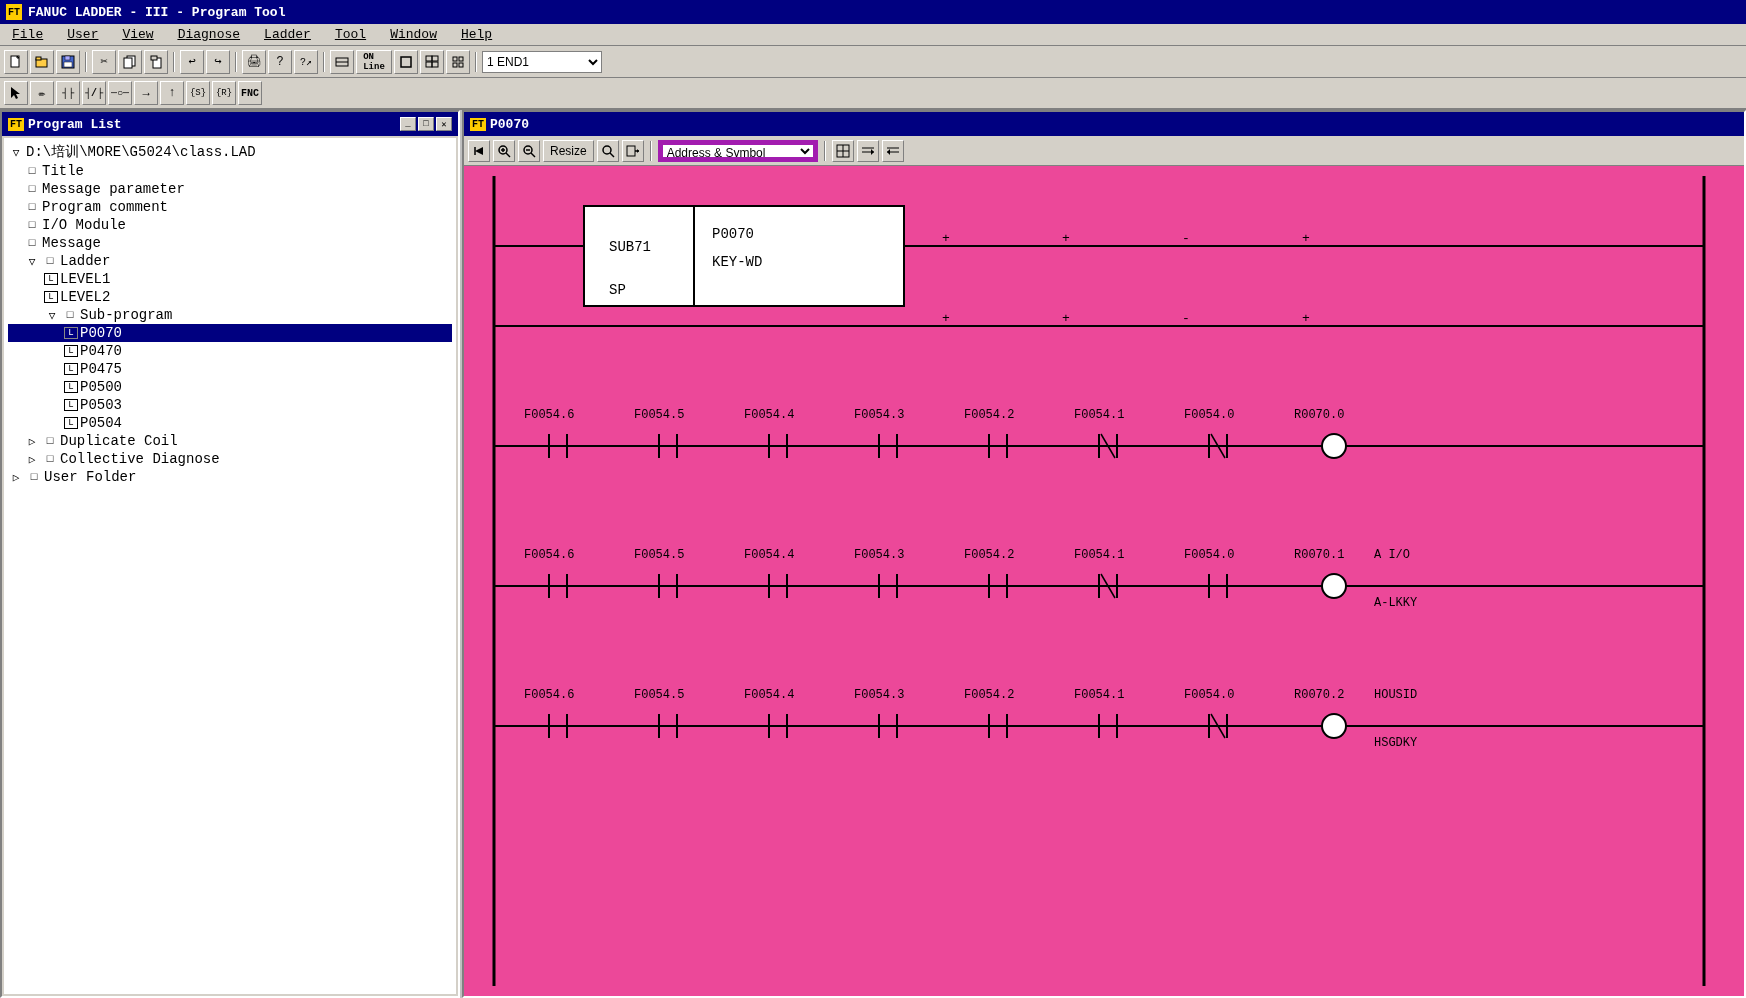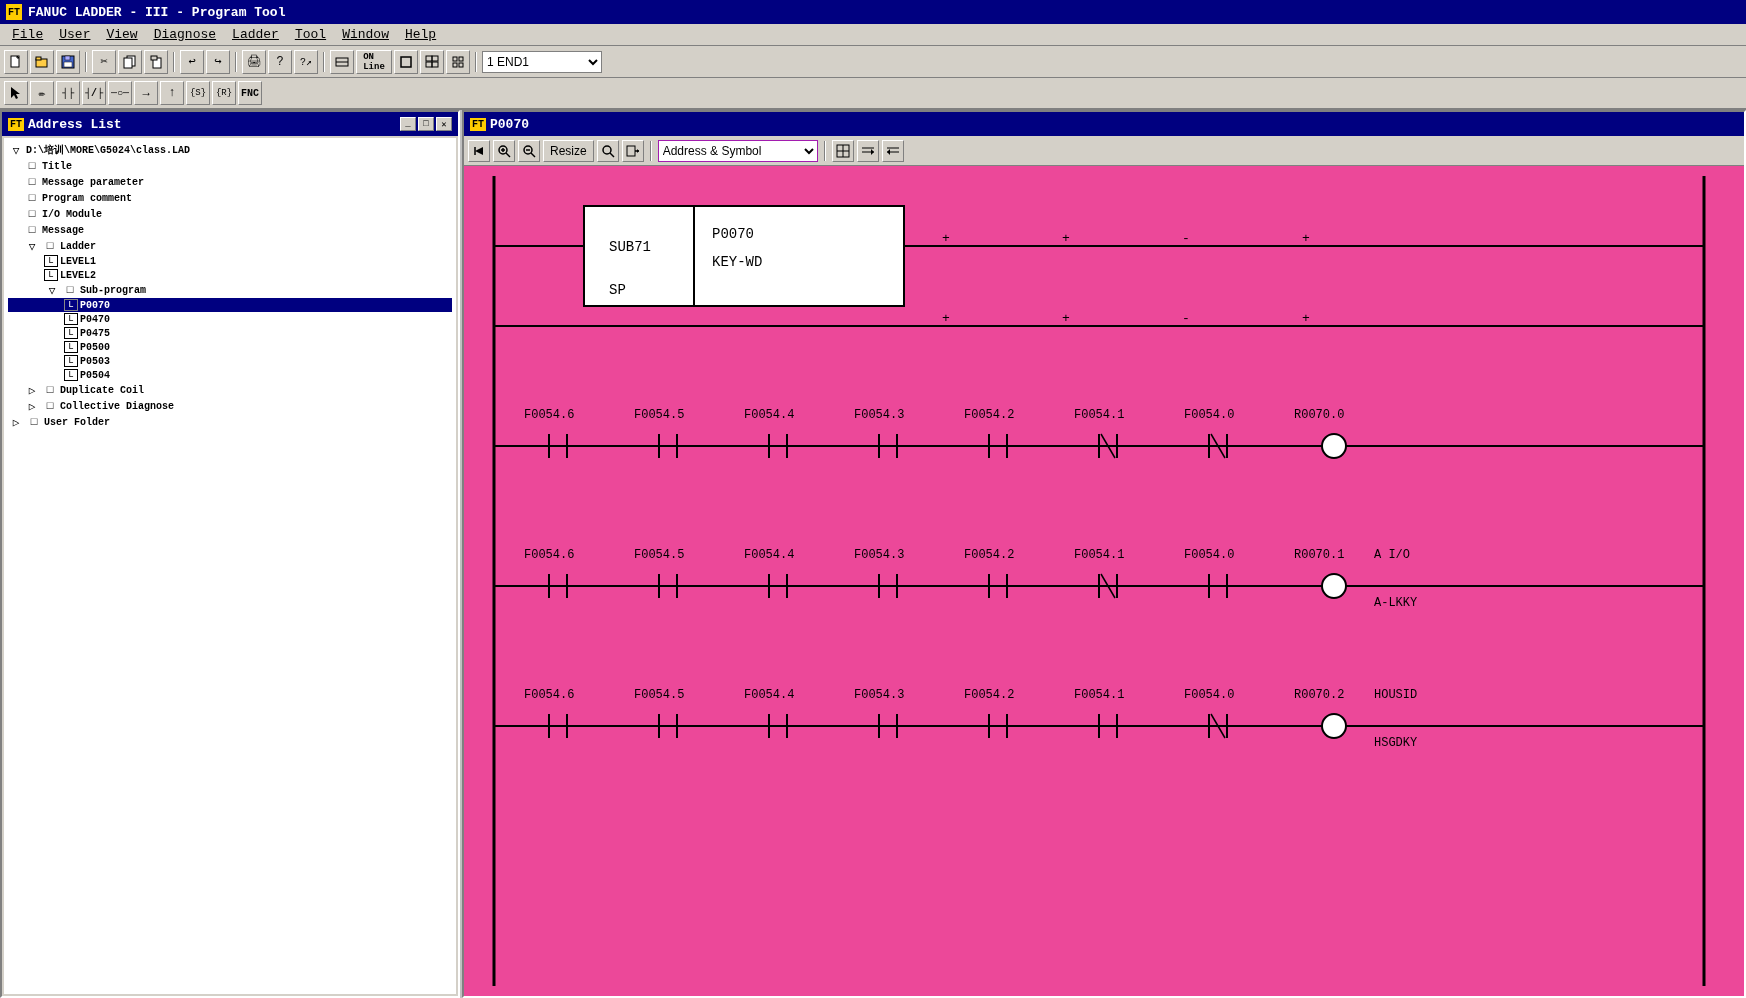--- a/index.html
+++ b/index.html
@@ -36,21 +36,21 @@
       justify-content: center;
       font-weight: bold;
     }
 
     
     .menu-bar {
       background: #d4d0c8;
       border-bottom: 1px solid #808080;
       padding: 2px 4px;
       display: flex;
-      gap: 0;
+      gap: 8px;
       height: 22px;
       align-items: center;
     }
     .menu-item {
       padding: 1px 8px;
       cursor: pointer;
       font-size: 13px;
       color: #000;
       text-decoration: underline;
     }
@@ -165,21 +165,21 @@
     .tree-node.selected { background: #000080; color: white; }
     .tree-icon {
       width: 16px;
       height: 14px;
       display: inline-flex;
       align-items: center;
       justify-content: center;
       margin-right: 2px;
       font-size: 11px;
     }
-    .tree-label { font-size: 10px; font-weight: bold; }
+    .tree-label { font-size: 14px; }
 
     
     .right-panel {
       flex: 1;
       display: flex;
       flex-direction: column;
       background: #d4d0c8;
       border: 2px solid;
       border-color: #808080 #ffffff #ffffff #808080;
       margin-left: 2px;
@@ -201,21 +201,21 @@
       border: 1px solid;
       border-color: #ffffff #808080 #808080 #ffffff;
       cursor: pointer;
       font-size: 12px;
     }
     .addr-dropdown {
       height: 22px;
       width: 160px;
       font-size: 12px;
       background: white;
-      border: 1px solid #a21caf;
+      border: 5px solid #a21caf;
     }
 
     .ladder-area {
       flex: 1;
       overflow: auto;
       background: #ec4899;
       position: relative;
     }
 
     svg.ladder-svg {
@@ -335,21 +335,21 @@
   <div class="tb-btn" title="Reset Coil" style="font-size:9px;">{R}</div>
   <div class="tb-btn" title="Function Block" style="font-size:10px; font-weight:bold;">FNC</div>
 </div>
 
 <div class="main-container">
 
   <div class="left-panel">
     <div class="panel-title-bar">
       <span style="display:flex;align-items:center;gap:4px;">
         <span style="background:#ffcc00;color:#000;font-size:10px;padding:1px 2px;font-weight:bold;">FT</span>
-        <span>Address List</span>
+        <span>Program List</span>
       </span>
       <div class="panel-title-controls">
         <div class="panel-ctrl-btn">_</div>
         <div class="panel-ctrl-btn">□</div>
         <div class="panel-ctrl-btn">✕</div>
       </div>
     </div>
     <div class="tree-container">
 
       <div class="tree-node">

